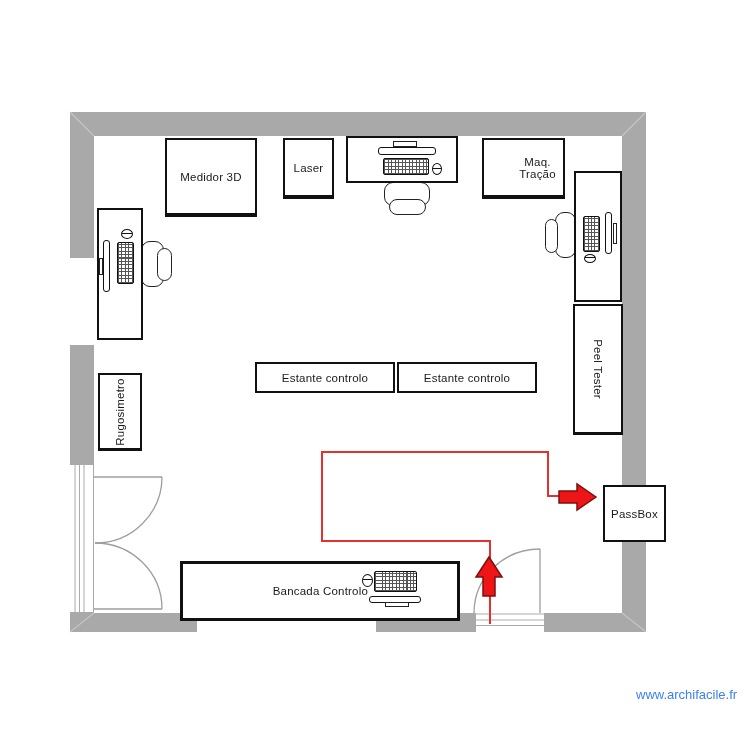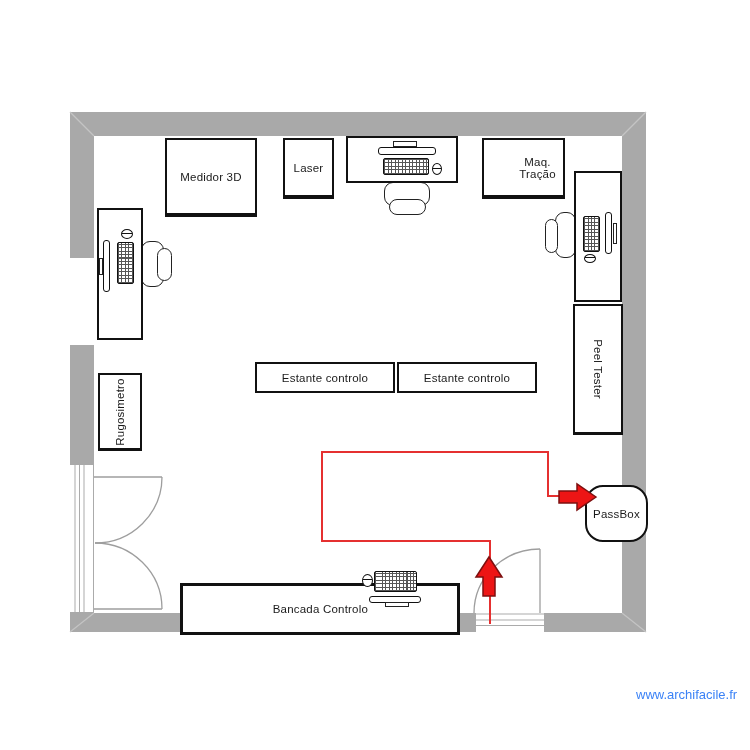--- a/index.html
+++ b/index.html
@@ -27,22 +27,22 @@
   .box.thickbottom{border-bottom-width:4px;}
   #medidor{left:165px;top:138px;width:92px;height:79px;}
   #laser{left:283px;top:138px;width:51px;height:61px;}
   #maq{left:482px;top:138px;width:83px;height:61px;padding-left:28px;}
   #estante1{left:255px;top:362px;width:140px;height:31px;}
   #estante2{left:397px;top:362px;width:140px;height:31px;}
   #peel{left:573px;top:304px;width:50px;height:131px;border-bottom-width:3px;}
   #peel span{transform:rotate(90deg);white-space:nowrap;}
   #rugos{left:98px;top:373px;width:44px;height:78px;border-bottom-width:3px;}
   #rugos span{transform:rotate(-90deg);white-space:nowrap;}
-  #passbox{left:585px;top:485px;width:63px;height:57px;z-index:6;border-radius:18px;}
-  #bancada{left:180px;top:561px;width:280px;height:52px;border-width:3px;z-index:5;margin-top:22px;}
+  #passbox{left:603px;top:485px;width:63px;height:57px;z-index:6;}
+  #bancada{left:180px;top:561px;width:280px;height:60px;border-width:3px;z-index:5;}
   
   .desk{position:absolute;background:#ffffff;border:2.5px solid #111111;box-sizing:border-box;z-index:4;}
   #desk-top{left:346px;top:136px;width:112px;height:47px;}
   #desk-left{left:97px;top:208px;width:46px;height:132px;}
   #desk-right{left:574px;top:171px;width:48px;height:131px;}
   
   .part{position:absolute;box-sizing:border-box;z-index:5;}
   .kbd{
     border:1.5px solid #111;border-radius:2px;background:#fff;
     background-image:repeating-linear-gradient(0deg,#555 0 1px,transparent 1px 3.5px),

